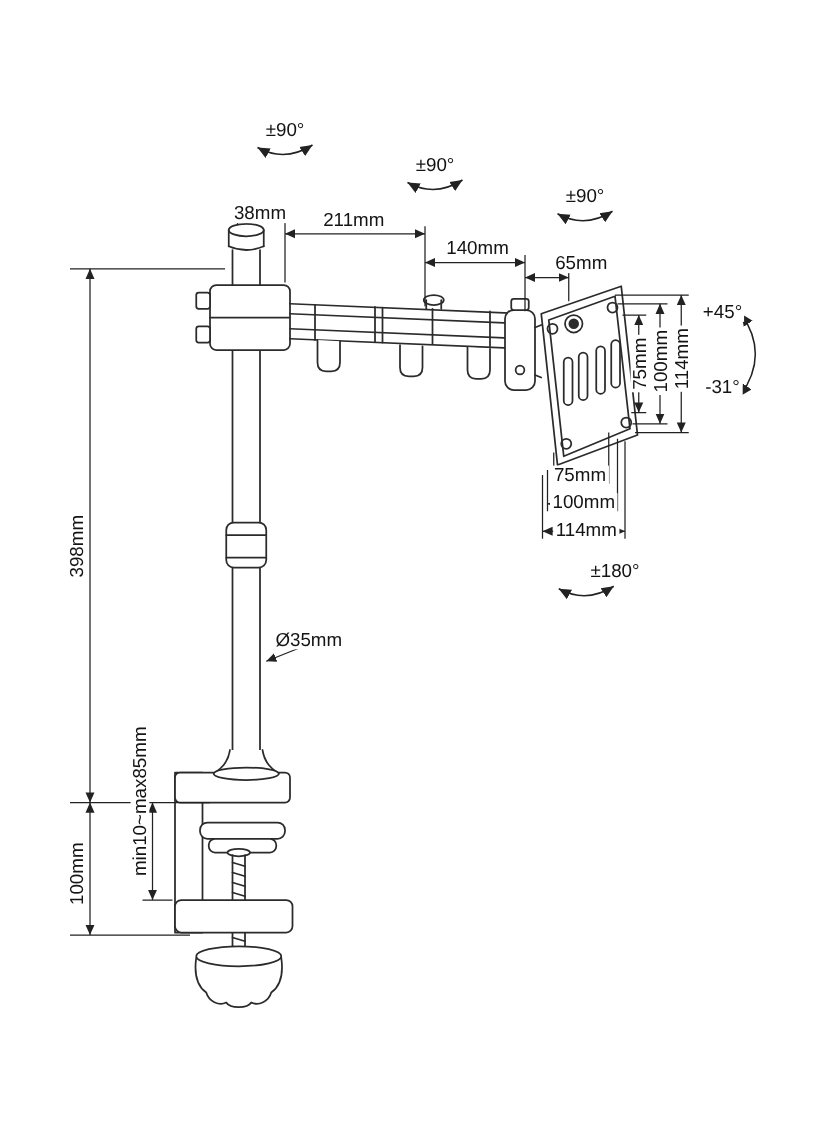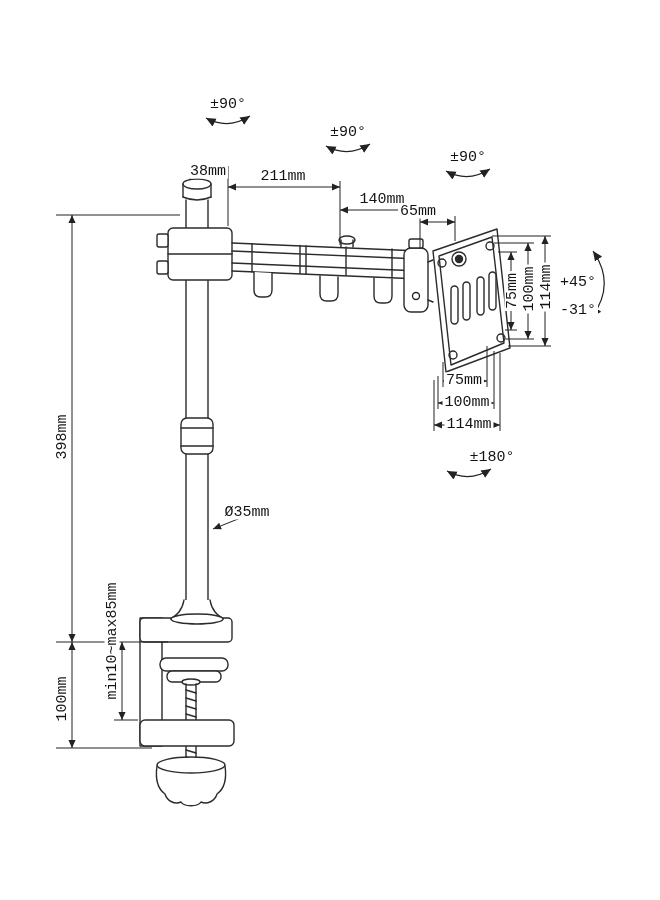--- a/index.html
+++ b/index.html
@@ -1,18 +1,18 @@
 <!DOCTYPE html>
 <html><head>
 <meta charset="utf-8">
 <style>
   html,body { margin:0; padding:0; background:#ffffff; }
   .stage {
     position:relative; width:660px; height:900px; background:#ffffff;
-    font-family:Liberation Mono, monospace; overflow:hidden;
+    font-family:Liberation Sans, sans-serif; overflow:hidden;
   }
   .stage svg { position:absolute; left:0; top:0; }
   .lbl {
     position:absolute; transform:translate(-50%,-50%);
     font-size:15px; color:#141414; line-height:1; white-space:nowrap;
     background:#ffffff; padding:0 2px;
   }
   .lbl.rot { transform:translate(-50%,-50%) rotate(-90deg); }
 </style>
 </head>
@@ -144,32 +144,32 @@
     </g>
   </svg>
 
   <div class="lbl" style="left:228px; top:104px">±90°</div>
   <div class="lbl" style="left:348px; top:132px">±90°</div>
   <div class="lbl" style="left:468px; top:157px">±90°</div>
 
   <div class="lbl" style="left:208px; top:171px">38mm</div>
   <div class="lbl" style="left:283px; top:176px">211mm</div>
   <div class="lbl" style="left:382px; top:199px">140mm</div>
-  <div class="lbl" style="left:418px; top:211px">65mm</div>
+  <div class="lbl" style="left:465px; top:211px">65mm</div>
 
   <div class="lbl rot" style="left:62px; top:437px">398mm</div>
   <div class="lbl" style="left:247px; top:512px">Ø35mm</div>
   <div class="lbl rot" style="left:112px; top:641px">min10~max85mm</div>
   <div class="lbl rot" style="left:62px; top:699px">100mm</div>
 
   <div class="lbl rot" style="left:512px; top:291px">75mm</div>
   <div class="lbl rot" style="left:529px; top:289px">100mm</div>
   <div class="lbl rot" style="left:546px; top:287px">114mm</div>
 
   <div class="lbl" style="left:464px; top:380px">75mm</div>
   <div class="lbl" style="left:467px; top:402px">100mm</div>
   <div class="lbl" style="left:469px; top:424px">114mm</div>
 
-  <div class="lbl" style="left:578px; top:282px">+45°</div>
+  <div class="lbl" style="left:578px; top:250px">+45°</div>
   <div class="lbl" style="left:578px; top:310px">-31°</div>
   <div class="lbl" style="left:492px; top:457px">±180°</div>
 
 </div>
 
 </body></html>

